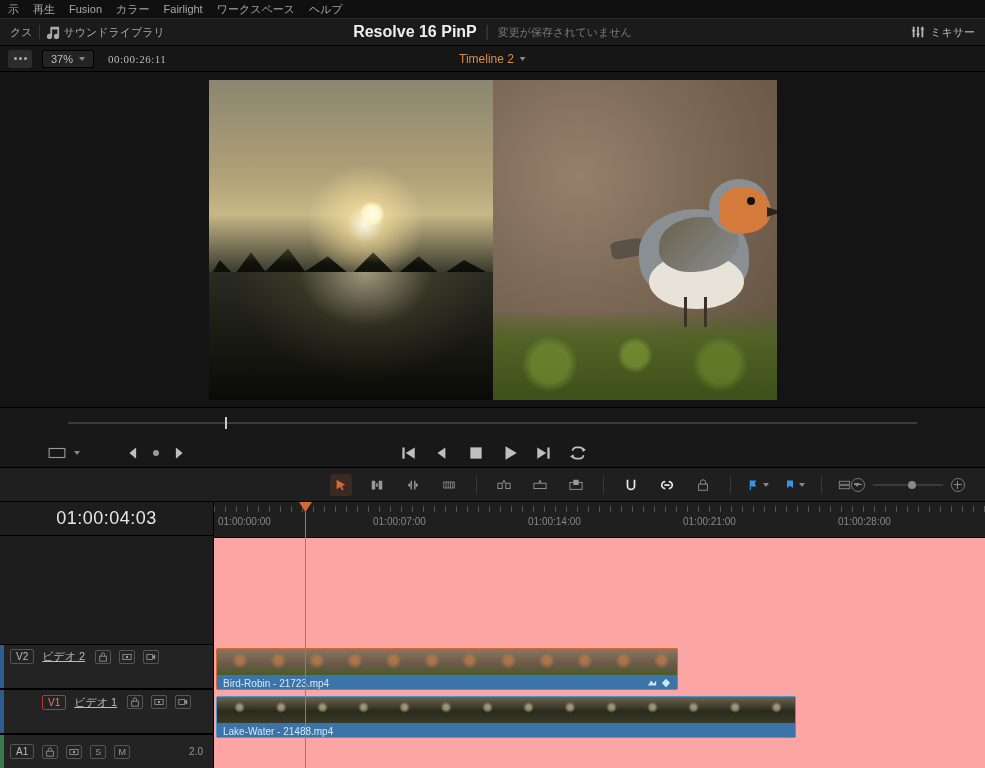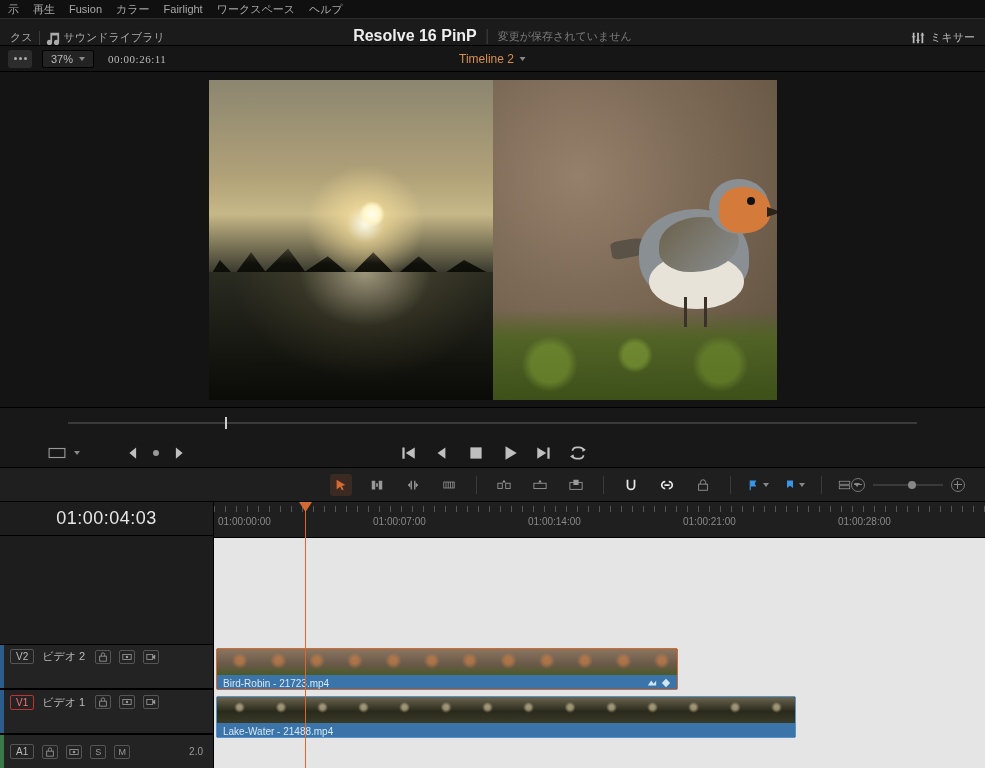--- a/index.html
+++ b/index.html
@@ -1,19 +1,19 @@
 <!DOCTYPE html>
 <html><head>
 <meta charset="utf-8">
 <style>
   * { box-sizing: border-box; margin: 0; padding: 0; font-family: "Helvetica Neue", Arial, sans-serif; }
   html, body { width: 985px; height: 768px; background:#101010; color:#ccc; overflow:hidden; font-size:12px;}
   .menubar { height:18px; display:flex; align-items:center; gap:14px; padding:0 8px; color:#a8a8a8; font-size:11px;}
   .menubar span { cursor:default; }
-  .hdr { height:28px; background:#1b1b1b; border-top:1px solid #2a2a2a; border-bottom:1px solid #000; display:flex; align-items:flex-end; padding:0 10px; position:relative;}
+  .hdr { height:28px; background:#1b1b1b; border-top:1px solid #2a2a2a; border-bottom:1px solid #000; display:flex; align-items:center; padding:0 10px; position:relative;}
   .hdr-left { display:flex; align-items:center; gap:6px; color:#aaa; font-size:11px;}
   .hdr-center { position:absolute; left:50%; transform:translateX(-50%); display:flex; align-items:center; gap:10px;}
   .hdr-center .title { color:#eee; font-weight:600; font-size:16px;}
   .hdr-center .status { color:#7a7a7a; font-size:11px; border-left:1px solid #444; padding-left:10px;}
   .hdr-right { margin-left:auto; display:flex; align-items:center; gap:6px; color:#bbb; font-size:11px;}
   .icon { width:14px; height:14px; display:inline-block; }
   .toolbar2 { height:26px; background:#161616; border-bottom:1px solid #000; display:flex; align-items:center; padding:0 8px; gap:10px; position:relative;}
   .dots { width:24px; height:18px; background:#2c2c2c; border-radius:3px; display:flex; align-items:center; justify-content:center; gap:2px;}
   .dots i { width:3px; height:3px; background:#aaa; border-radius:50%;}
   .zoom-box { background:#232323; border:1px solid #000; border-radius:2px; padding:2px 8px; display:flex; align-items:center; gap:6px; color:#bbb; font-size:11px;}
@@ -71,30 +71,30 @@
   .sep { width:1px; height:18px; background:#3a3a3a; margin:0 2px;}
   .flag-blue svg { fill:#3796e6;}
   .zoom-slider { position:absolute; right:20px; display:flex; align-items:center; gap:8px;}
   .zoom-slider .track { width:70px; height:2px; background:#3a3a3a; position:relative;}
   .zoom-slider .knob { position:absolute; left:50%; top:-3px; width:8px; height:8px; background:#888; border-radius:50%;}
   .zoom-btn{width:14px;height:14px;border:1px solid #777;border-radius:50%;position:relative;}
   .zoom-btn::before{content:"";position:absolute;left:2px;right:2px;top:5px;height:1px;background:#888;}
   .zoom-btn.plus::after{content:"";position:absolute;top:2px;bottom:2px;left:5px;width:1px;background:#888;}
 
   
-  .timeline { background:#e5e5e5; height:calc(768px - 18px - 28px - 26px - 336px - 30px - 30px - 34px); display:flex; position:relative;}
+  .timeline { background:#fca5a5; height:calc(768px - 18px - 28px - 26px - 336px - 30px - 30px - 34px); display:flex; position:relative;}
   .tl-header-col { width:214px; background:#1d1d1d; border-right:1px solid #000; display:flex; flex-direction:column;}
   .ruler-header { height:36px; border-bottom:1px solid #000; display:flex; align-items:center; justify-content:center; position:relative;}
   .big-tc { font-size:18px; color:#e6e6e6; letter-spacing:0.5px; font-weight:400;}
   .track-spacer { flex: 0 0 108px; }
   .track-header { height:48px; border-top:1px solid #000; border-bottom:1px solid #000; background:#232323; display:flex; }
   .th-row { display:flex; align-items:center; height:24px; padding-left:10px; gap:8px;}
   .th-tag { border:1px solid #555; color:#bbb; font-size:10px; padding:1px 5px; border-radius:2px;}
   .th-tag.active { border-color:#b33; color:#e77;}
-  .th-label { color:#bbb; font-size:11px;}
+  .th-label { color:#bbb; font-size:11px;text-decoration:underline;}
   .th-btn { width:16px; height:14px; border:1px solid #555; border-radius:2px; display:flex; align-items:center; justify-content:center;}
   .th-btn svg{width:10px;height:10px;fill:#999;}
   .track-color { position:absolute; left:0; width:4px;}
   .tc-v { background:#2c5d8c;}
   .tc-a { background:#3a7a4a;}
 
   .tl-body { flex:1; position:relative; overflow:hidden;}
   .ruler { height:36px; border-bottom:1px solid #000; position:relative; background:#1f1f1f;}
   .ruler-ticks{position:absolute;left:0;right:0;top:4px;height:6px;
     background:repeating-linear-gradient(90deg,#555 0 1px,transparent 1px 11px);}
@@ -370,21 +370,21 @@
           </span>
         <span class="th-btn">
             <svg viewBox="0 0 12 12">
               <rect x="1" y="3" width="7" height="6" fill="none" stroke="#999"></rect>
               <path d="M8 5l3-2v6l-3-2z"></path>
             </svg>
           </span>
       </div>
     </div>
 
-    <div class="track-header" style="position:relative;">
+    <div class="track-header" style="position:relative;padding-left:32px;">
       <div class="track-color tc-v" style="top:0;bottom:0;"></div>
       <div class="th-row">
         <span class="th-tag active">V1</span>
         <span class="th-label">ビデオ 1</span>
       </div>
       <div class="th-row">
         <span class="th-btn">
             <svg viewBox="0 0 12 12">
               <rect x="2" y="5" width="8" height="6" fill="none" stroke="#999"></rect>
               <path d="M4 5V3a2 2 0 0 1 4 0v2" fill="none" stroke="#999"></path>

